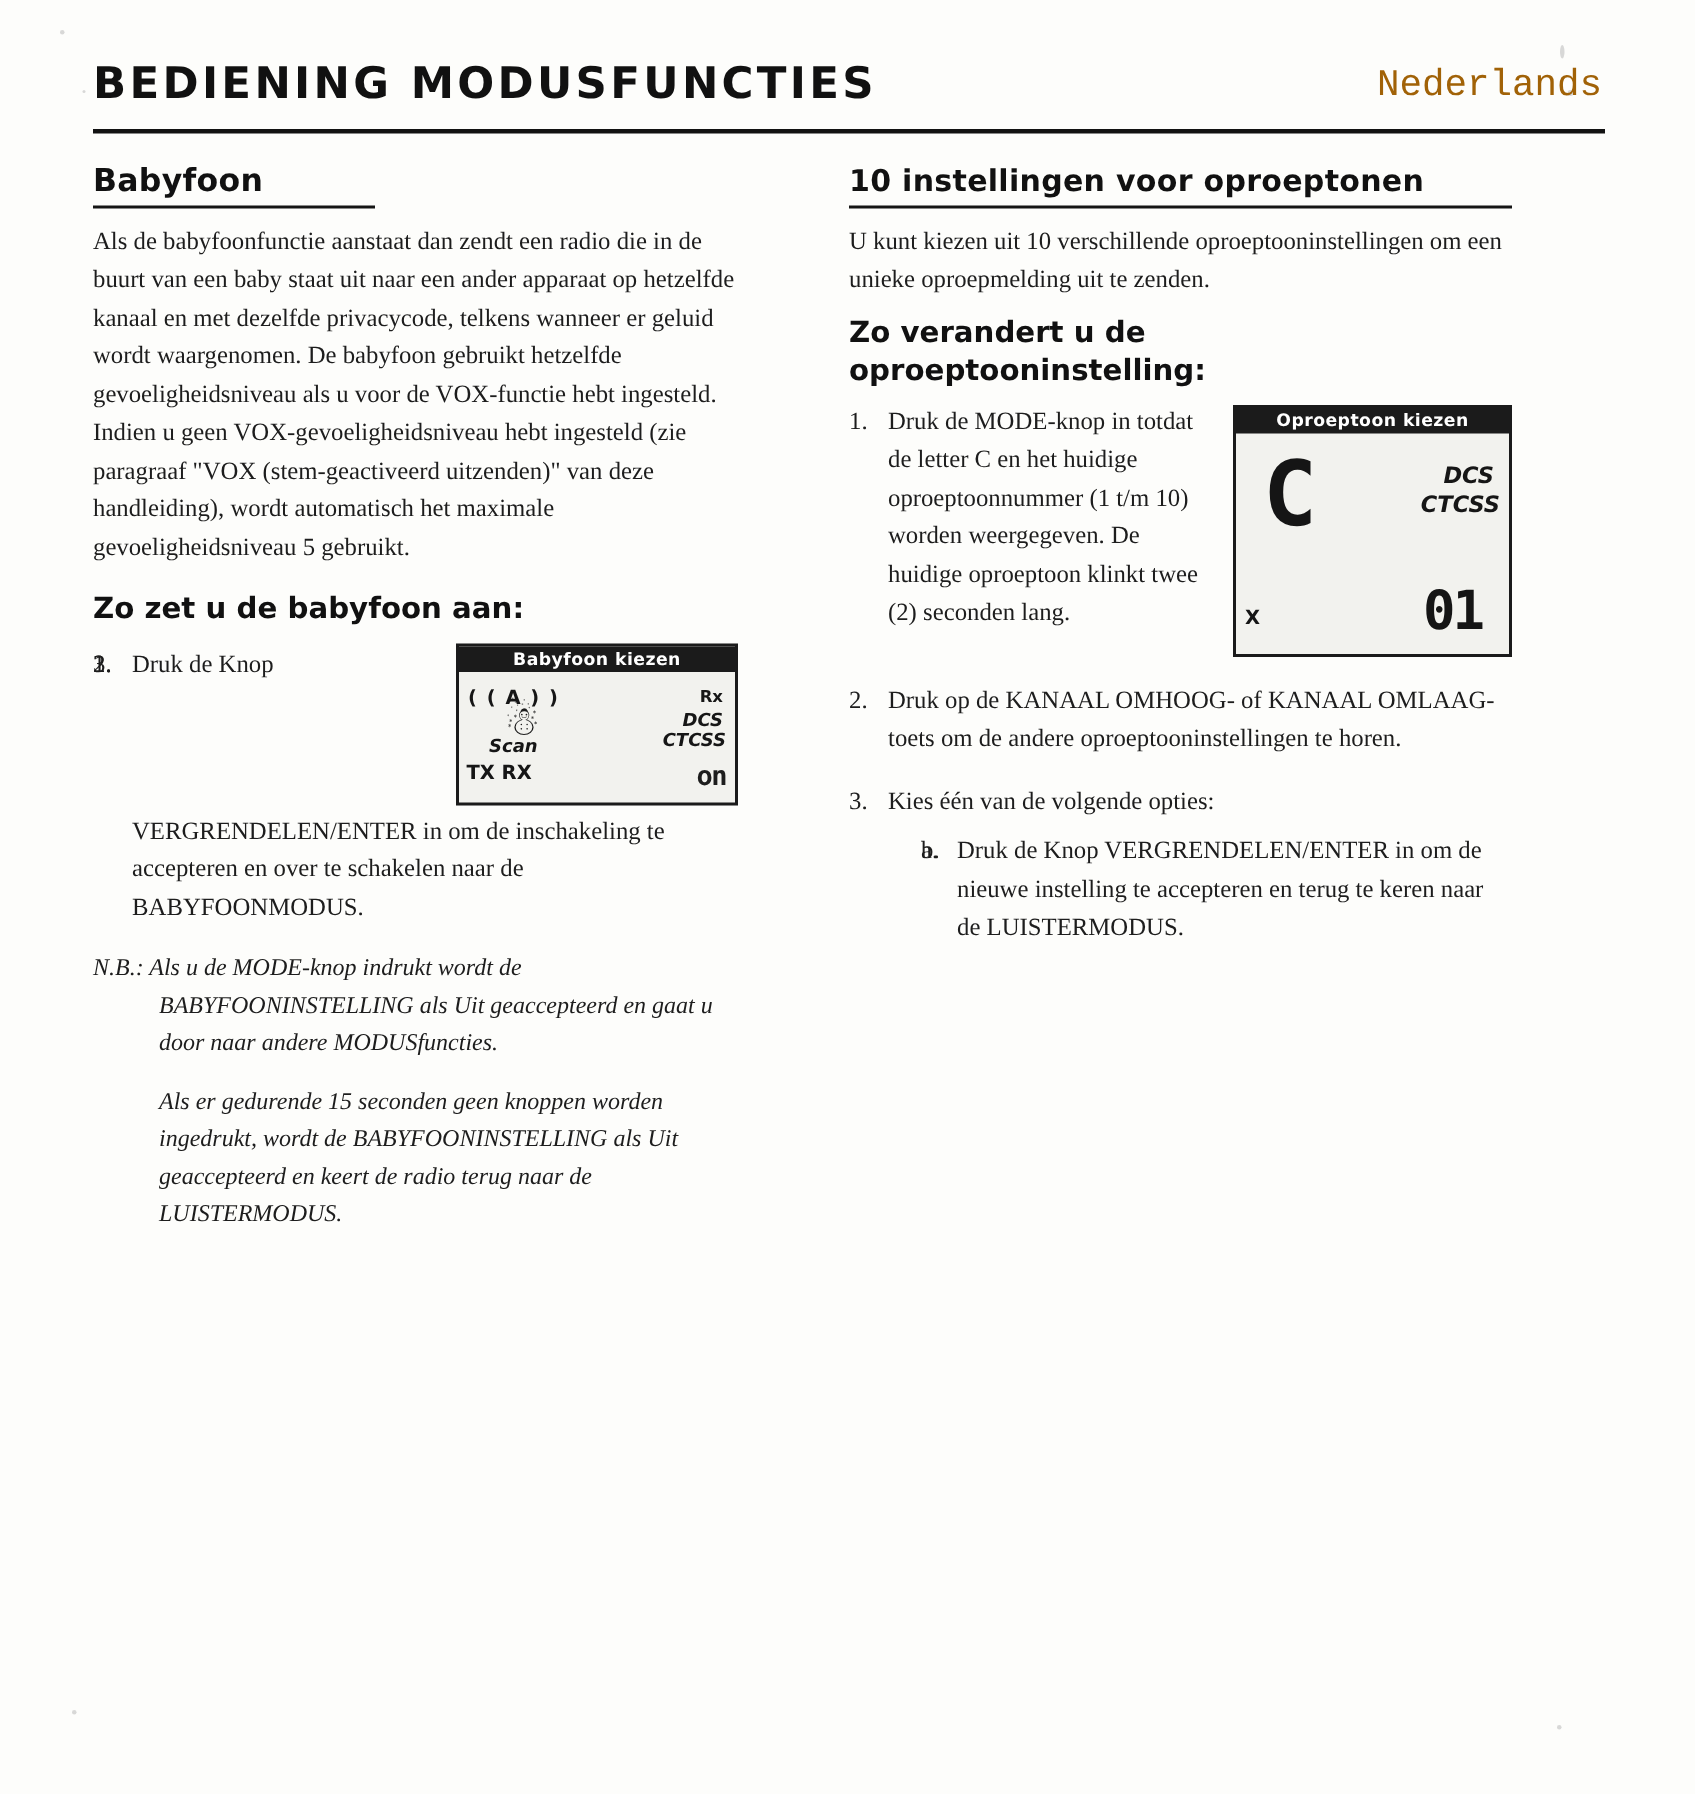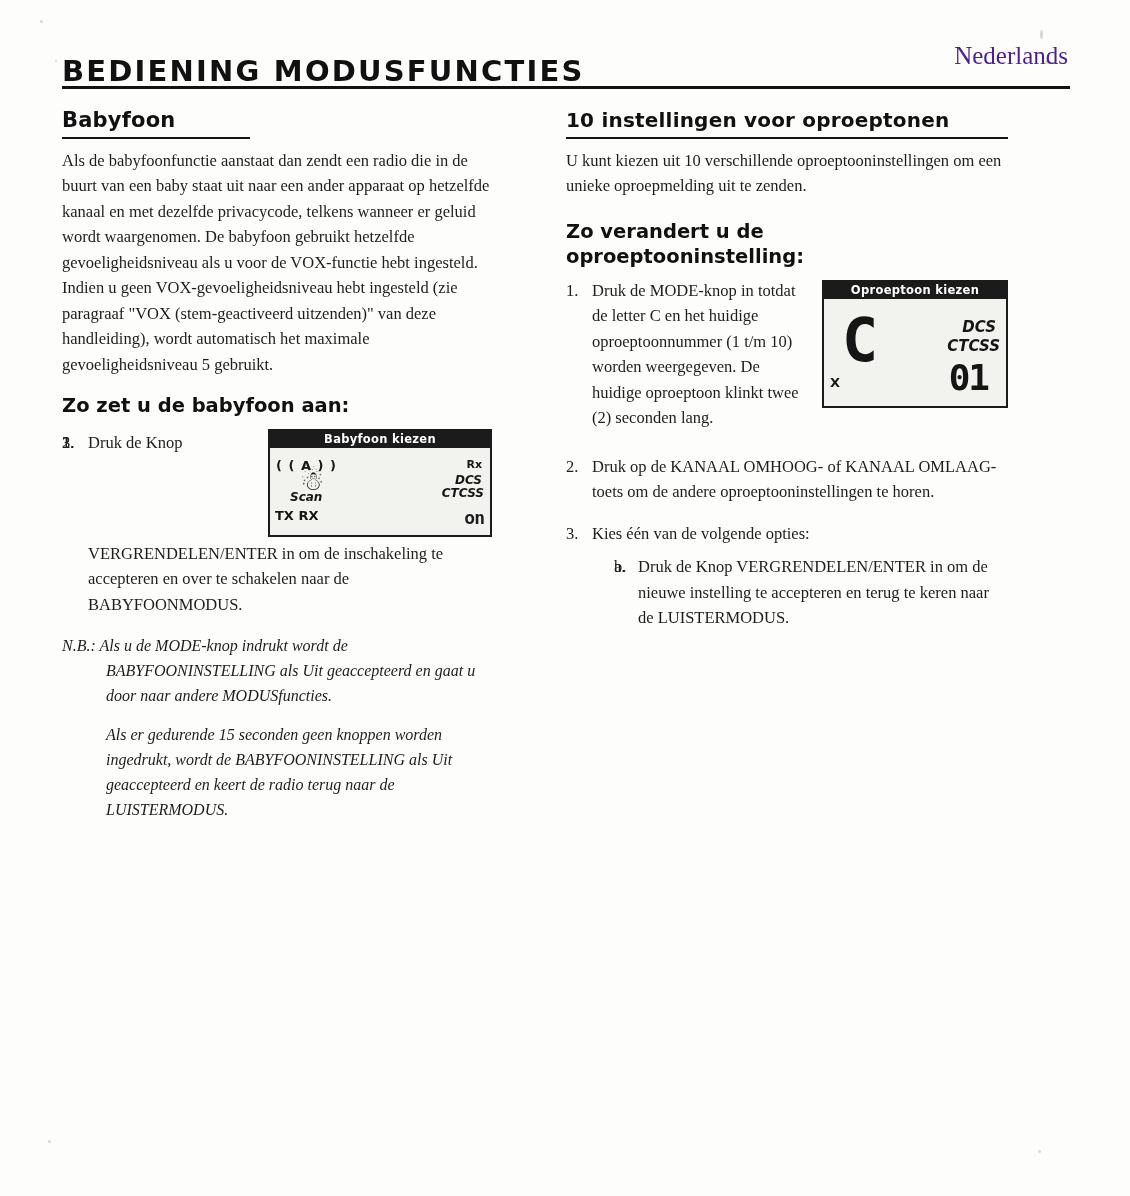--- a/index.html
+++ b/index.html
@@ -34,34 +34,34 @@
   .header {
     position: absolute;
     left: 62px;
     top: 36px;
     width: 1008px;
     height: 58px;
   }
   .doc-title {
     position: absolute;
     left: 0;
-    top: 18px;
+    top: 2px;
     font-size: 29px;
     font-weight: bold;
     letter-spacing: 2.2px;
     color: #111;
     font-family: "DejaVu Sans", sans-serif;
   }
   .lang {
     position: absolute;
     right: 2px;
     top: 6px;
     font-size: 25px;
-    color: #4c1d95;
-    font-family: Liberation Serif, serif;
+    color: #a16207;
+    font-family: Liberation Mono, monospace;
   }
   .header-rule {
     position: absolute;
     left: 0;
     top: 50px;
     width: 1008px;
     height: 3px;
     background: #121212;
   }
 
@@ -168,21 +168,21 @@
     font-weight: bold;
     color: #161616;
   }
   .seg {
     font-family: "DejaVu Sans Mono", monospace;
     font-weight: bold;
     color: #151515;
   }
 
   
-  .fig1 { width: 224px; height: 108px; margin-left: 41px; }
+  .fig1 { width: 188px; height: 108px; margin-left: 41px; }
   .fig1 .icon-row {
     position: absolute;
     left: 6px; top: 5px;
     font-size: 13px;
     letter-spacing: 1px;
     color: #161616;
     font-family: "DejaVu Sans", sans-serif;
     font-weight: bold;
   }
   .fig1 .rx-lbl { position: absolute; right: 8px; top: 4px; font-size: 11px; font-weight: bold; }
@@ -197,21 +197,21 @@
   .fig1 .scan { position: absolute; left: 20px; bottom: 22px; font-size: 12px; font-style: italic; font-weight: bold; }
   .fig1 .txrx { position: absolute; left: 5px; bottom: 4px; font-size: 13px; font-weight: bold; }
   .fig1 .on {
     position: absolute; right: 6px; bottom: 2px;
     font-size: 18px; font-weight: bold;
     font-family: "DejaVu Sans Mono", monospace;
     letter-spacing: -1px;
   }
 
   
-  .fig2 { width: 186px; height: 128px; }
+  .fig2 { width: 186px; height: 168px; }
   .fig2 .dcs { position: absolute; right: 10px; top: 16px; font-size: 15px; font-weight: bold; font-style: italic; }
   .fig2 .ctcss { position: absolute; right: 6px; top: 35px; font-size: 15px; font-weight: bold; font-style: italic; }
   .fig2 .bigc {
     position: absolute;
     left: 18px; top: 12px;
     font-size: 60px;
     line-height: 58px;
     font-family: "DejaVu Sans Mono", monospace;
     font-weight: bold;
   }
@@ -290,21 +290,21 @@
     </div>
   </div>
 
   <div class="col col-right">
 
     <h2 class="sec small">10 instellingen voor oproeptonen</h2>
     <div class="underline" style="width:442px;"></div>
 
     <p class="body">U kunt kiezen uit 10 verschillende oproeptooninstellingen om een unieke oproepmelding uit te zenden.</p>
 
-    <h3 class="sub" style="margin-top:20px;">Zo verandert u de oproeptooninstelling:</h3>
+    <h3 class="sub" style="margin-top:10px;">Zo verandert u de oproeptooninstelling:</h3>
 
     <div class="lcd fig2 fig-float-left">
       <div class="cap">Oproeptoon kiezen</div>
       <div class="screen">
         <div class="bigc seg">C</div>
         <div class="lcd-text dcs">DCS</div>
         <div class="lcd-text ctcss">CTCSS</div>
         <div class="num01 seg">01</div>
         <div class="lcd-text xmark">X</div>
       </div>

